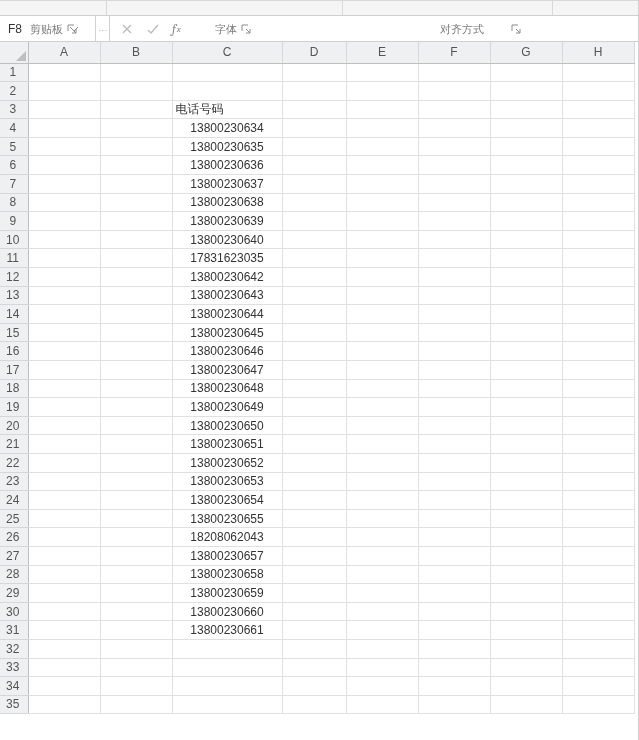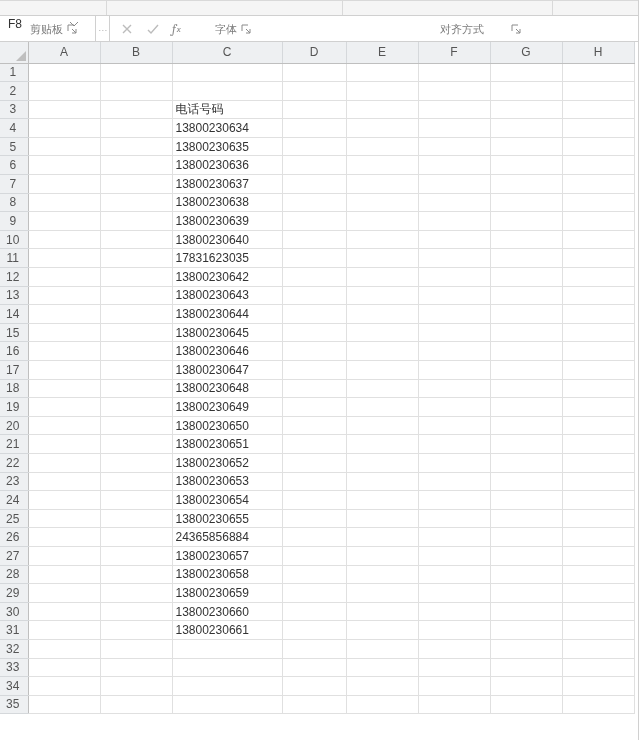--- a/index.html
+++ b/index.html
@@ -14,41 +14,41 @@
   .ribbon .sep.s2{left:342px;}
   .ribbon .sep.s3{left:552px;}
   .ribbon .g1{left:30px;}
   .ribbon .g2{left:215px;}
   .ribbon .g3{left:440px;gap:23px;}
   .ribbon .launch{display:inline-block;width:10px;height:10px;margin-left:4px;position:relative;}
   .ribbon .launch svg{display:block;}
 
   
   .fxbar{height:26px;width:100%;display:flex;align-items:stretch;border-bottom:1px solid #d0d0d0;background:#ffffff;}
-  .namebox-wrap{display:flex;align-items:flex-start;border-right:1px solid #d0d0d0;padding:0 4px 0 6px;min-width:96px;}
+  .namebox-wrap{display:flex;align-items:center;border-right:1px solid #d0d0d0;padding:0 4px 0 6px;min-width:96px;}
   .namebox{border:none;outline:none;width:60px;font-size:12px;color:#333;background:transparent;}
   .name-dd{width:16px;height:16px;display:flex;align-items:center;justify-content:center;}
   .fx-sep-dots{width:14px;display:flex;align-items:center;justify-content:center;color:#bfbfbf;border-right:1px solid #d0d0d0;}
   .fx-sep-dots span{writing-mode:vertical-rl;letter-spacing:-3px;font-size:9px;}
   .fx-btns{display:flex;align-items:center;gap:12px;padding:0 10px;color:#bcbcbc;}
   .fx-btns .btn{width:14px;height:14px;display:flex;align-items:center;justify-content:center;}
   .fx-label{display:flex;align-items:center;padding:0 8px 0 2px;color:#8a8a8a;font-style:italic;font-family:"Cambria","Times New Roman",serif;font-size:13px;}
   .fx-label sub{font-size:9px;font-style:italic;margin-left:1px;}
   .formula-input{flex:1;border:none;outline:none;padding:0 6px;font-size:12px;background:transparent;}
 
   
   .grid{position:absolute;top:42px;left:0;right:0;bottom:0;overflow:auto;background:#fff;}
   table{border-collapse:collapse;table-layout:fixed;}
   th,td{padding:0;margin:0;}
   .corner{width:28px;height:21px;background:#eef0f2;border-right:1px solid #bfbfbf;border-bottom:1px solid #bfbfbf;position:relative;}
   .corner::after{content:"";position:absolute;right:2px;bottom:2px;width:0;height:0;border-left:10px solid transparent;border-bottom:10px solid #bfbfbf;}
   .colhead{height:21px;background:#eef0f2;border-right:1px solid #d5d8db;border-bottom:1px solid #bfbfbf;text-align:center;color:#555;font-weight:normal;font-size:12px;vertical-align:middle;}
   .rowhead{width:28px;background:#eef0f2;border-right:1px solid #bfbfbf;border-bottom:1px solid #d5d8db;text-align:center;color:#555;font-weight:normal;font-size:12px;vertical-align:middle;padding-right:2px;}
   td.cell{height:18.6px;border-right:1px solid #e0e0e0;border-bottom:1px solid #e0e0e0;padding:0 3px;font-size:12px;color:#333;white-space:nowrap;overflow:visible;vertical-align:middle;}
-  td.cell.num{text-align:left;margin-left:29px;}
+  td.cell.num{text-align:center;margin-left:29px;}
   td.cell.txt{text-align:left;}
   
   col.cA{width:72px;}
   col.cB{width:72px;}
   col.cC{width:110px;}
   col.cD{width:64px;}
   col.cE{width:72px;}
   col.cF{width:72px;}
   col.cG{width:72px;}
   col.cH{width:72px;}
@@ -414,21 +414,21 @@
             <td class="cell "></td>
             <td class="cell "></td>
             <td class="cell "></td>
             <td class="cell "></td>
             <td class="cell "></td>
           </tr>
           <tr>
             <th class="rowhead">26</th>
             <td class="cell "></td>
             <td class="cell "></td>
-            <td class="cell num">24365856884</td>
+            <td class="cell num">18208062043</td>
             <td class="cell "></td>
             <td class="cell "></td>
             <td class="cell "></td>
             <td class="cell "></td>
             <td class="cell "></td>
           </tr>
           <tr>
             <th class="rowhead">27</th>
             <td class="cell "></td>
             <td class="cell "></td>

